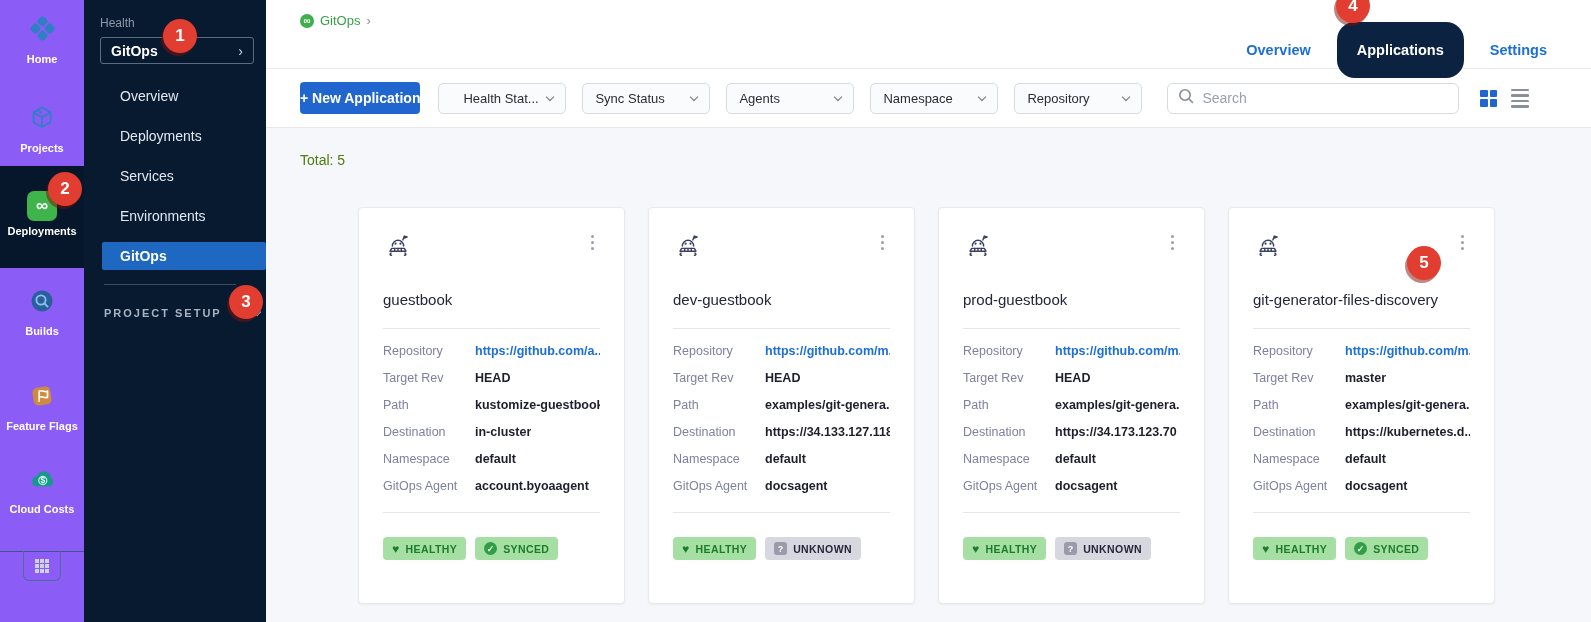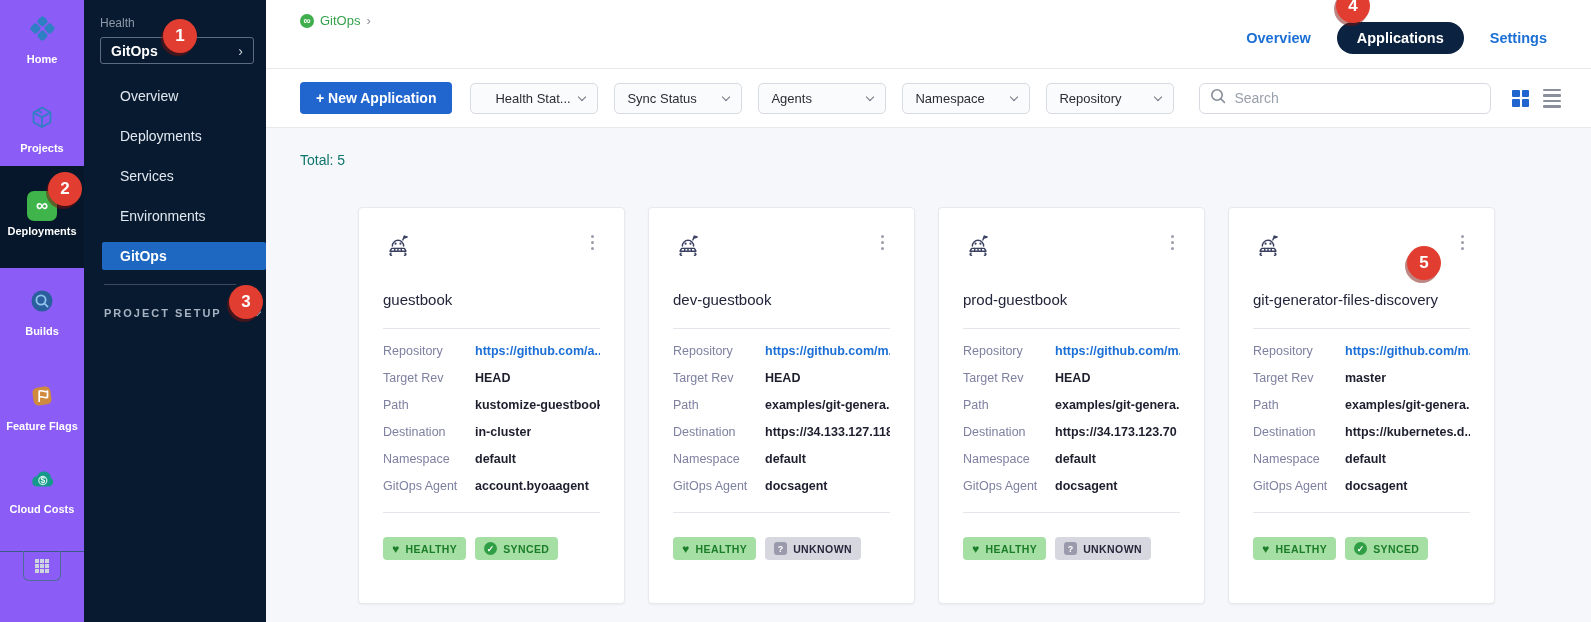--- a/index.html
+++ b/index.html
@@ -33,37 +33,37 @@
   
   .main { position:absolute; left:266px; top:0; right:0; height:622px; }
   .main-header { height:69px; background:#fff; border-bottom:1px solid #e6e8ec; position:relative; }
   .breadcrumb { display:flex; align-items:center; gap:6px; padding:13px 0 0 34px; }
   .bc-icon { width:14px; height:14px; border-radius:50%; background:#3fae4d; color:#fff; font-size:10px; line-height:1; display:flex; align-items:center; justify-content:center; font-weight:700; }
   .bc-link { color:#35a04a; font-size:13px; font-weight:500; cursor:pointer; }
   .bc-chev { color:#8a8f9a; font-size:13px; }
   .page-title { margin:5px 0 0 34px; font-size:19px; font-weight:700; color:#22272d; }
   .header-nav { position:absolute; top:22px; right:44px; display:flex; align-items:center; gap:26px; }
   .nav-link { color:#1c6fd4; font-weight:700; font-size:14.5px; cursor:pointer; }
-  .nav-pill { background:#0b2240; color:#fff; font-weight:700; font-size:14.5px; padding:8px 20px; border-radius:18px; cursor:pointer; }
+  .nav-pill { background:#0b2240; color:#fff; font-weight:700; font-size:14.5px; padding:20px 20px; border-radius:18px; cursor:pointer; }
 
   .toolbar { height:59px; background:#fff; border-bottom:1px solid #e6e8ec; display:flex; align-items:center; padding-left:34px; }
-  .btn-new { background:#2166cf; color:#fff; font-weight:700; font-size:14px; padding:8px 16px; border-radius:4px; border:none; cursor:pointer; font-family:inherit; }
+  .btn-new { background:#2166cf; color:#fff; font-weight:700; font-size:14px; padding:8px 0; border-radius:4px; border:none; cursor:pointer; font-family:inherit; }
   .filter { width:128px; height:31px; border:1px solid #d8dae1; background:#fafbfc; border-radius:5px; display:flex; align-items:center; justify-content:space-between; padding:0 12px; margin-left:16px; font-size:13px; font-weight:500; color:#2a2d35; cursor:pointer; }
   .filter:first-of-type { margin-left:18px;padding-left:24px; }
   .search-box { margin-left:25px; width:292px; height:31px; border:1px solid #d8dae1; border-radius:6px; background:#fff; display:flex; align-items:center; padding:0 10px; gap:8px; }
   .search-box input { border:none; outline:none; font-size:14px; color:#333; width:100%; font-family:inherit; background:transparent; }
   .search-box input::placeholder { color:#99a0ac; }
   .view-toggles { display:flex; align-items:center; gap:14px; margin-left:21px; }
   .grid-icon { width:17px; height:17px; display:grid; grid-template-columns:1fr 1fr; gap:2px; cursor:pointer; }
   .grid-icon b { background:#2166cf; border-radius:1px; }
   .list-icon { display:flex; flex-direction:column; gap:3px; width:18px; cursor:pointer; }
   .list-icon b { height:2.5px; background:#8b8f9b; border-radius:1px; }
 
   .content { position:absolute; top:129px; left:0; right:0; bottom:0; background:#f6f7fa; }
-  .total { margin:23px 0 0 34px; font-size:14px; color:#0f766e; }
+  .total { margin:23px 0 0 34px; font-size:14px; color:#4d7c0f; }
   .cards { display:flex; gap:23px; margin:39px 0 0 92px; }
   .card { width:267px; height:397px; background:#fff; border:1px solid #e7e9ef; border-radius:4px; box-shadow:0 1px 2px rgba(35,45,70,.06); padding:22px 24px; cursor:pointer; }
   .card-top { display:flex; justify-content:space-between; align-items:flex-start; }
   .kebab { display:flex; flex-direction:column; gap:3px; align-items:center; padding:5px 6px; cursor:pointer; }
   .kebab i { width:3px; height:3px; border-radius:50%; background:#9c9cac; }
   .card-name { font-size:15px; color:#23263b; margin-top:27px; font-weight:500; white-space:nowrap; overflow:hidden; }
   .card-divider { border-top:1px solid #e4e6ec; margin:20px 0 8px; }
   .card-divider.div2 { margin:13px 0 0; }
   .crow { display:flex; padding:6.5px 0; font-size:12.5px; align-items:baseline; }
   .clabel { width:92px; flex:none; color:#7e80a0; }

